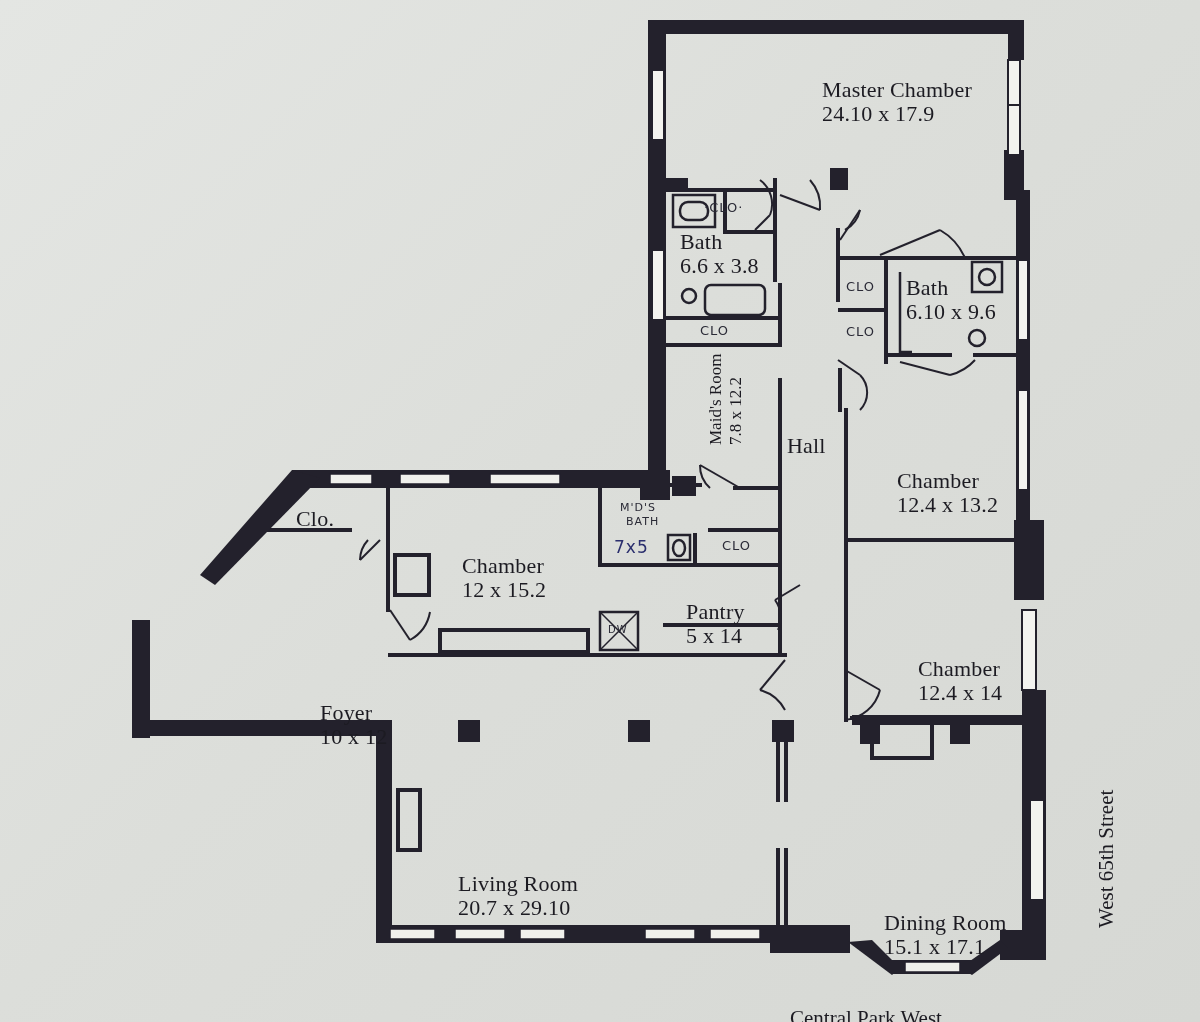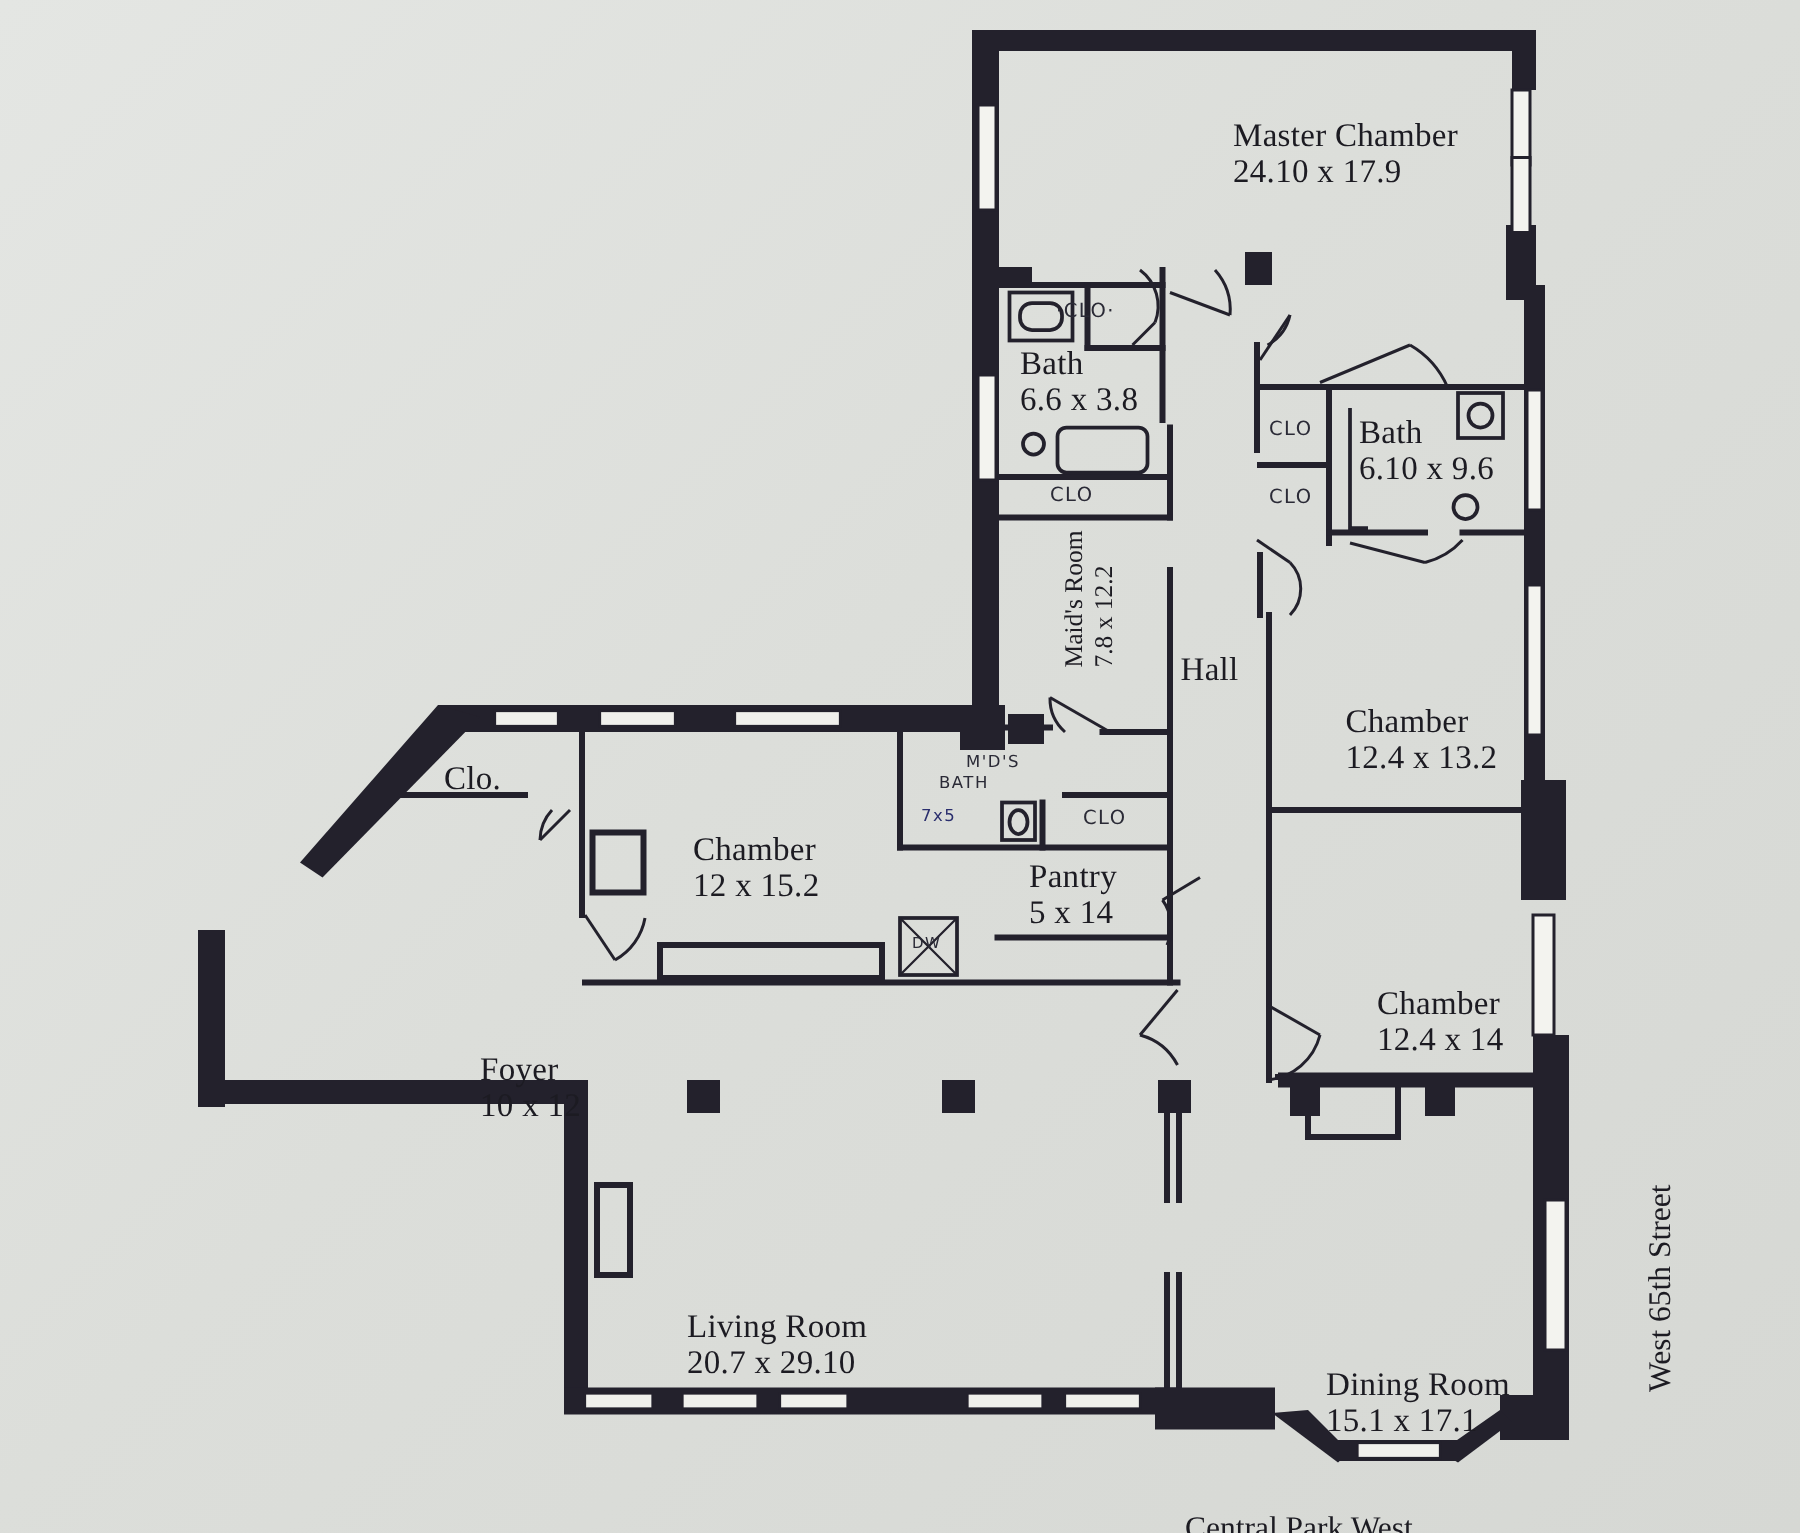--- a/index.html
+++ b/index.html
@@ -14,21 +14,21 @@
     position: absolute; left: 0; top: 0; width: 1200px; height: 1022px;
     background: linear-gradient(135deg, #e4e6e3 0%, #dcdeda 45%, #d6d8d4 100%);
   }
   svg.plan { position: absolute; left: 0; top: 0; }
   .label {
     position: absolute; font-size: 22px; line-height: 24px; color: #1c1b22;
     white-space: nowrap; letter-spacing: 0.2px;
   }
   .label .dim { display: block; }
   .hand { font-family: "DejaVu Sans", sans-serif; font-size: 13px; letter-spacing: 1px; color: #2a2a36; position: absolute; }
-  .hand-blue { color: #2b2f6e; font-size: 11px; }
+  .hand-blue { color: #2b2f6e; font-size: 17px; }
   .vertical {
     position: absolute; transform-origin: left top; transform: rotate(-90deg);
     font-size: 17px; line-height: 20px; white-space: nowrap;
   }
   .street-v {
     position: absolute; transform-origin: left top; transform: rotate(-90deg);
     font-size: 21px; white-space: nowrap; color: #1c1b22;
   }
   .street-h { position: absolute; font-size: 21px; white-space: nowrap; color: #1c1b22; }
 </style>
@@ -217,21 +217,21 @@
   <span class="dim">12.4 x 13.2</span>
 </div>
 <div class="label" style="left:918px; top:657px;">
   <span>Chamber</span>
   <span class="dim">12.4 x 14</span>
 </div>
 <div class="label" style="left:462px; top:554px;">
   <span>Chamber</span>
   <span class="dim">12 x 15.2</span>
 </div>
-<div class="label" style="left:686px; top:572px;">
+<div class="label" style="left:686px; top:600px;">
   <span>Pantry</span>
   <span class="dim">5 x 14</span>
 </div>
 <div class="label" style="left:272px; top:701px;margin-left:48px;">
   <span>Foyer</span>
   <span class="dim">10 x 12</span>
 </div>
 <div class="label" style="left:458px; top:872px;">
   <span>Living Room</span>
   <span class="dim">20.7 x 29.10</span>
@@ -241,20 +241,20 @@
   <span class="dim">15.1 x 17.1</span>
 </div>
 <div class="label" style="left:296px; top:507px;">
   <span>Clo.</span>
 </div>
 
 <div class="hand" style="left:704px; top:200px;">·CLO·</div>
 <div class="hand" style="left:700px; top:323px;">CLO</div>
 <div class="hand" style="left:846px; top:279px;">CLO</div>
 <div class="hand" style="left:846px; top:324px;">CLO</div>
-<div class="hand" style="left:620px; top:501px; font-size:11px;margin-left:24px;">M'D'S</div>
+<div class="hand" style="left:620px; top:501px; font-size:11px;">M'D'S</div>
 <div class="hand" style="left:626px; top:515px; font-size:11px;">BATH</div>
 <div class="hand hand-blue" style="left:614px; top:537px;">7x5</div>
 <div class="hand" style="left:722px; top:538px;">CLO</div>
 <div class="hand" style="left:608px; top:624px; font-size:10px;">DW</div>
 
 <div class="street-v" style="left:1094px; top:928px;">West 65th Street</div>
 <div class="street-h" style="left:790px; top:1006px;">Central Park West</div>
 
 </body></html>

